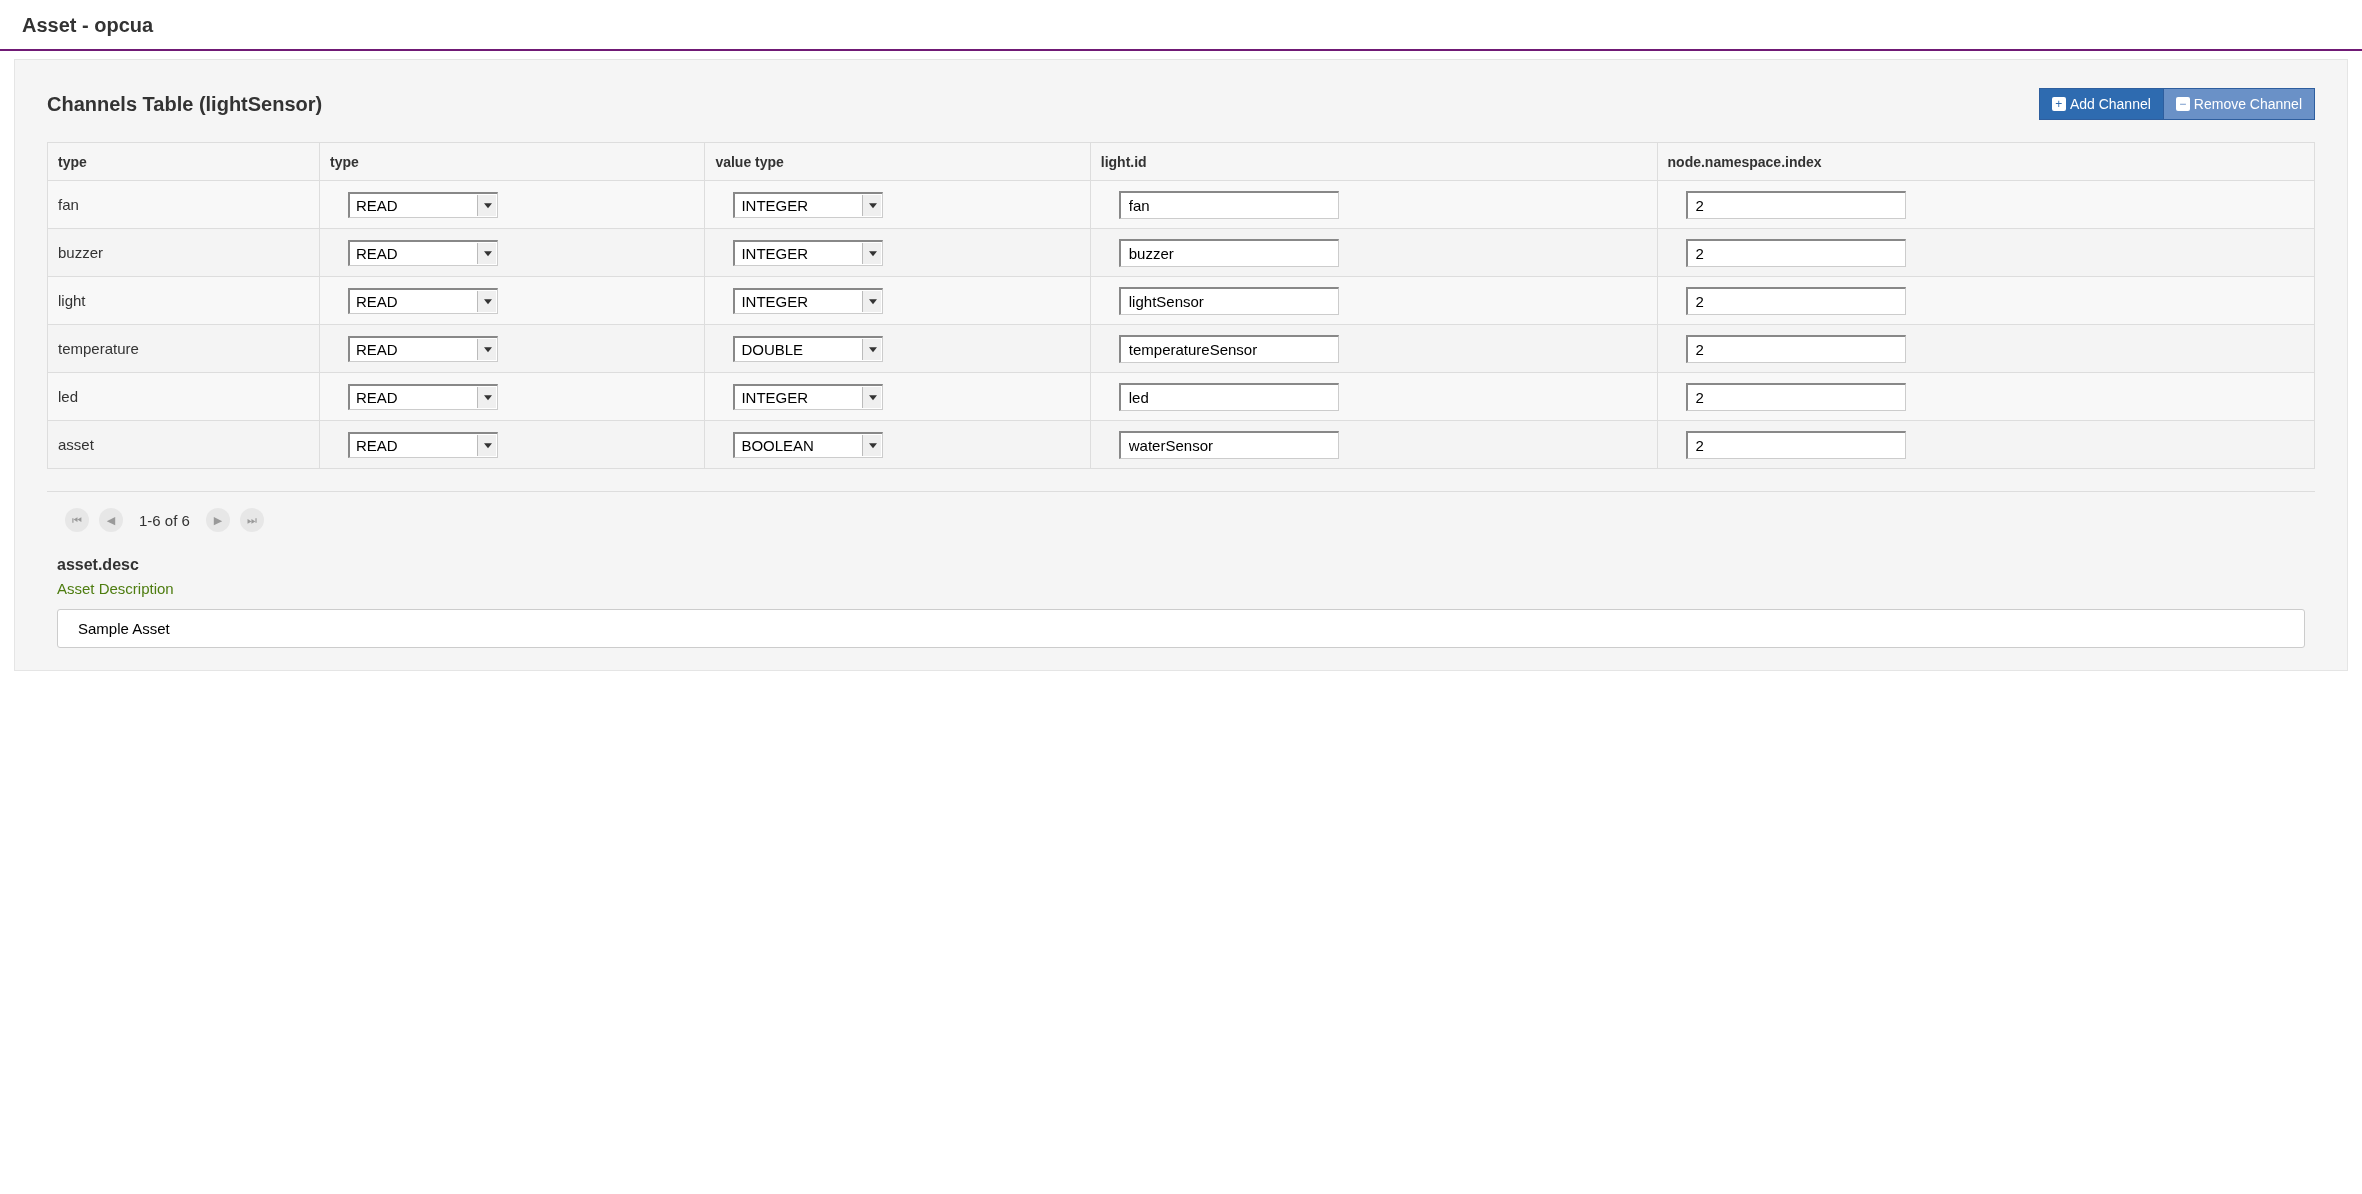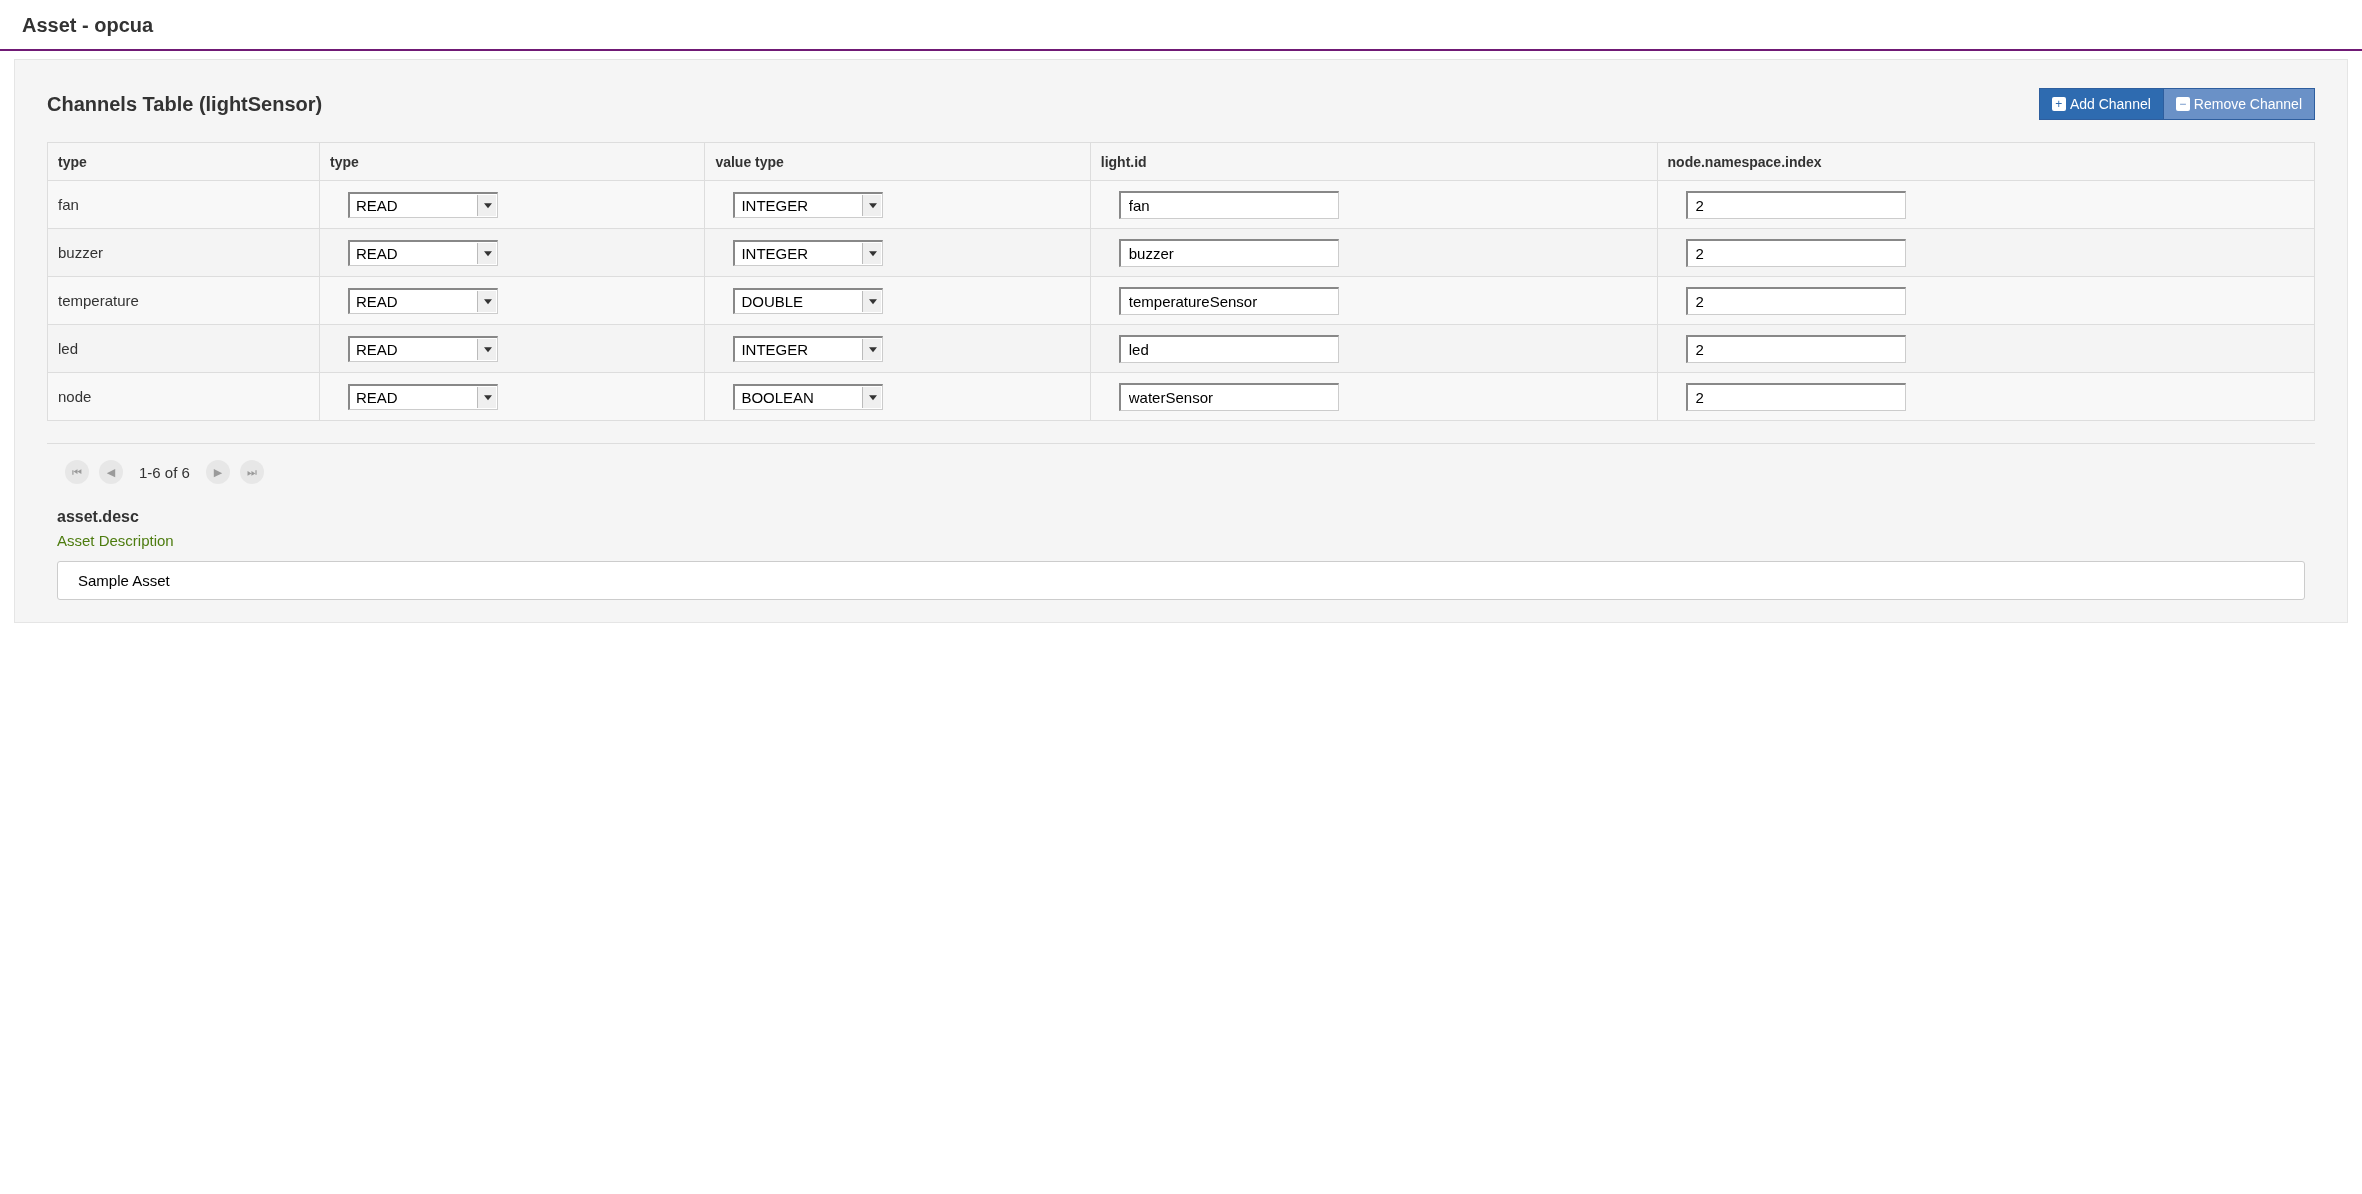--- a/index.html
+++ b/index.html
@@ -232,35 +232,42 @@
           <td class="cell-pad-left"><span class="input-wrap"><input value="2" style=""></span></td>
         </tr>
         <tr>
           <td>buzzer</td>
           <td class="cell-pad-left"><span class="select-wrap"><select><option>READ</option></select><span class="caret"></span></span></td>
           <td class="cell-pad-left"><span class="select-wrap"><select><option>INTEGER</option></select><span class="caret"></span></span></td>
           <td class="cell-pad-left"><span class="input-wrap"><input value="buzzer" style=""></span></td>
           <td class="cell-pad-left"><span class="input-wrap"><input value="2" style=""></span></td>
         </tr>
         <tr>
+          <td>light</td>
+          <td class="cell-pad-left"><span class="select-wrap"><select><option>READ</option></select><span class="caret"></span></span></td>
+          <td class="cell-pad-left"><span class="select-wrap"><select><option>INTEGER</option></select><span class="caret"></span></span></td>
+          <td class="cell-pad-left"><span class="input-wrap"><input value="lightSensor" style=""></span></td>
+          <td class="cell-pad-left"><span class="input-wrap"><input value="2" style=""></span></td>
+        </tr>
+        <tr>
           <td>temperature</td>
           <td class="cell-pad-left"><span class="select-wrap"><select><option>READ</option></select><span class="caret"></span></span></td>
           <td class="cell-pad-left"><span class="select-wrap"><select><option>DOUBLE</option></select><span class="caret"></span></span></td>
           <td class="cell-pad-left"><span class="input-wrap"><input value="temperatureSensor" style=""></span></td>
           <td class="cell-pad-left"><span class="input-wrap"><input value="2" style=""></span></td>
         </tr>
         <tr>
           <td>led</td>
           <td class="cell-pad-left"><span class="select-wrap"><select><option>READ</option></select><span class="caret"></span></span></td>
           <td class="cell-pad-left"><span class="select-wrap"><select><option>INTEGER</option></select><span class="caret"></span></span></td>
           <td class="cell-pad-left"><span class="input-wrap"><input value="led" style=""></span></td>
           <td class="cell-pad-left"><span class="input-wrap"><input value="2" style=""></span></td>
         </tr>
         <tr>
-          <td>node</td>
+          <td>asset</td>
           <td class="cell-pad-left"><span class="select-wrap"><select><option>READ</option></select><span class="caret"></span></span></td>
           <td class="cell-pad-left"><span class="select-wrap"><select><option>BOOLEAN</option></select><span class="caret"></span></span></td>
           <td class="cell-pad-left"><span class="input-wrap"><input value="waterSensor" style=""></span></td>
           <td class="cell-pad-left"><span class="input-wrap"><input value="2" style=""></span></td>
         </tr>
       </tbody>
   </table>
 
   <div class="table-footerline"></div>
 

